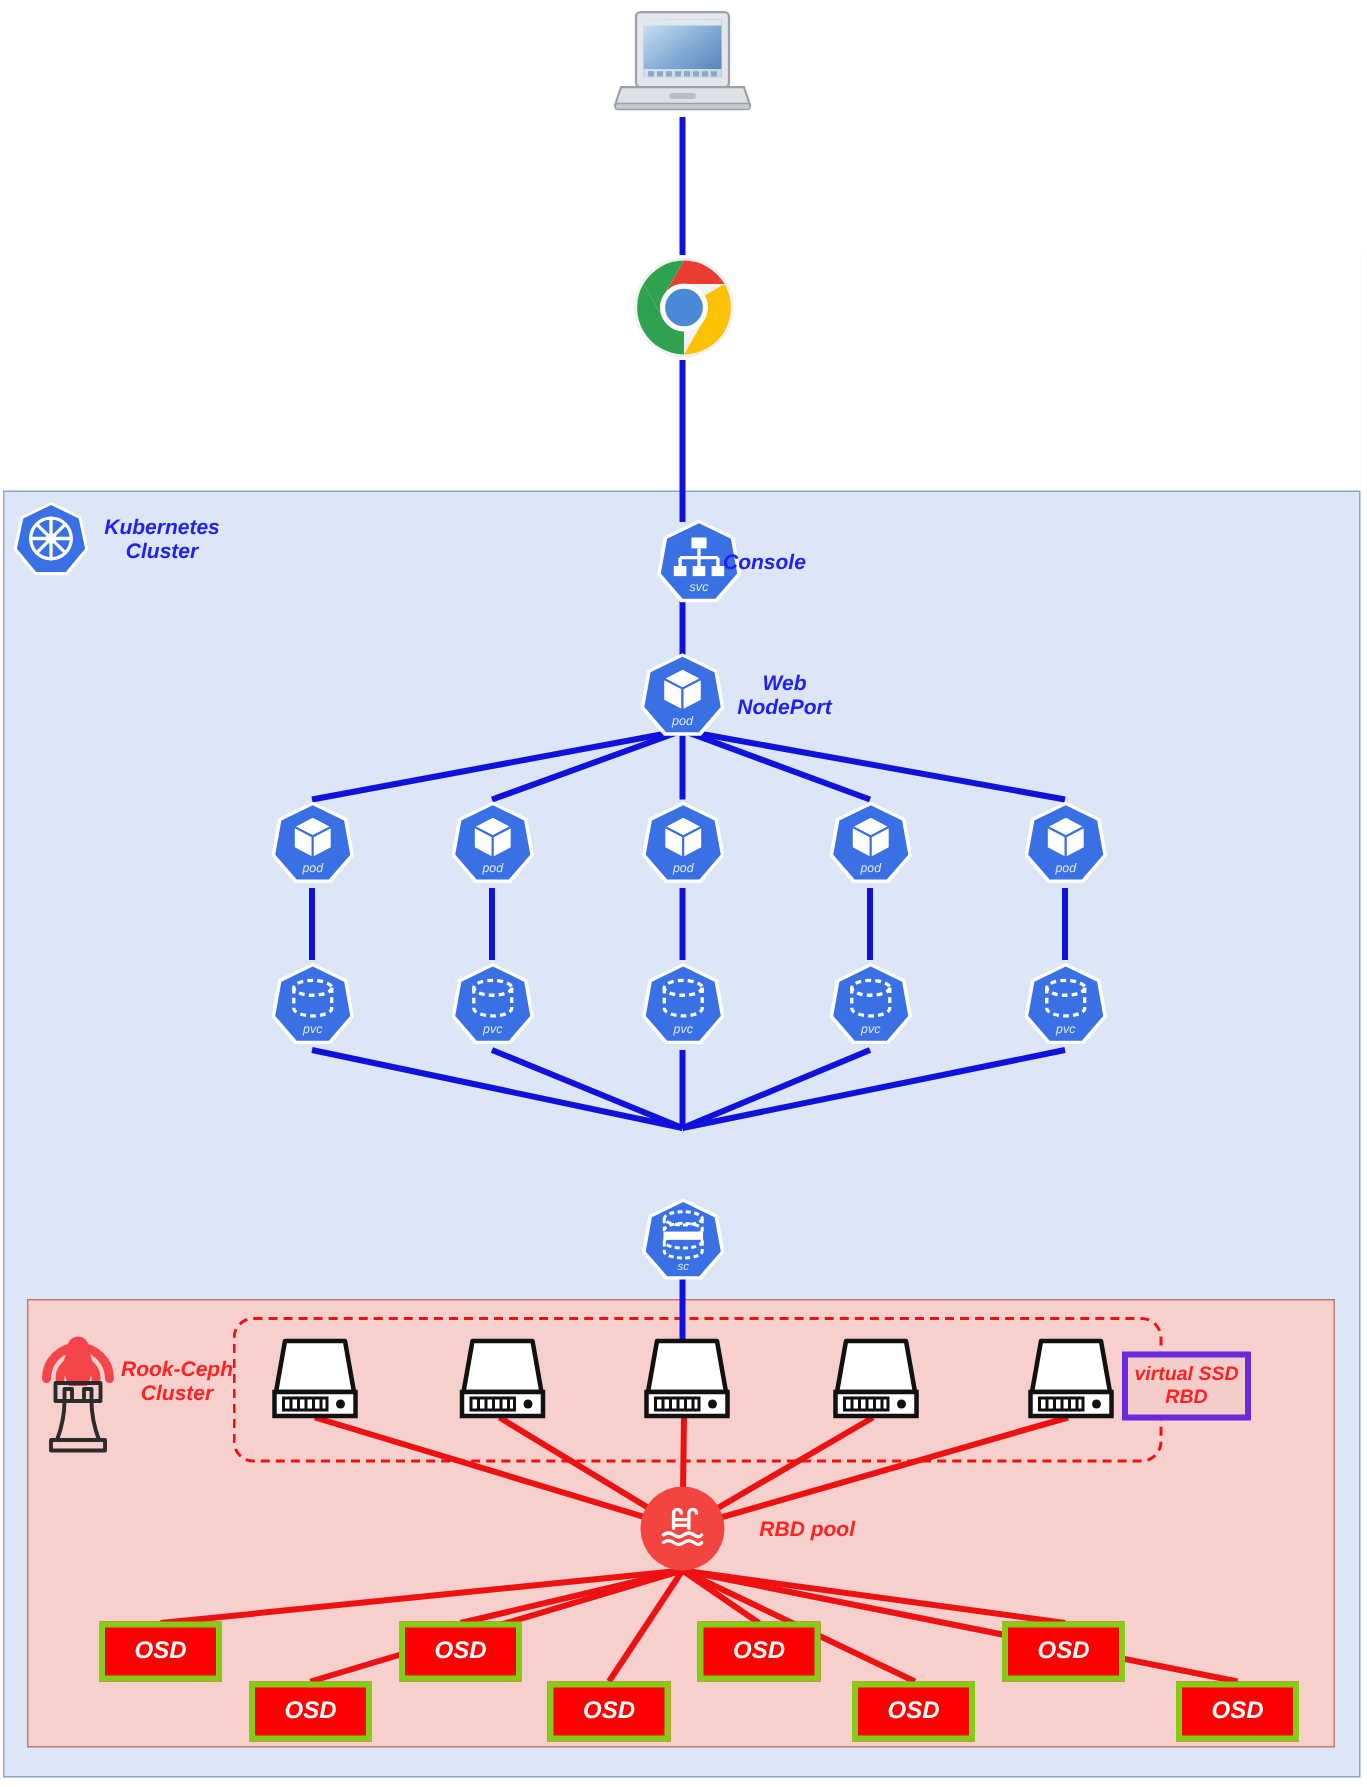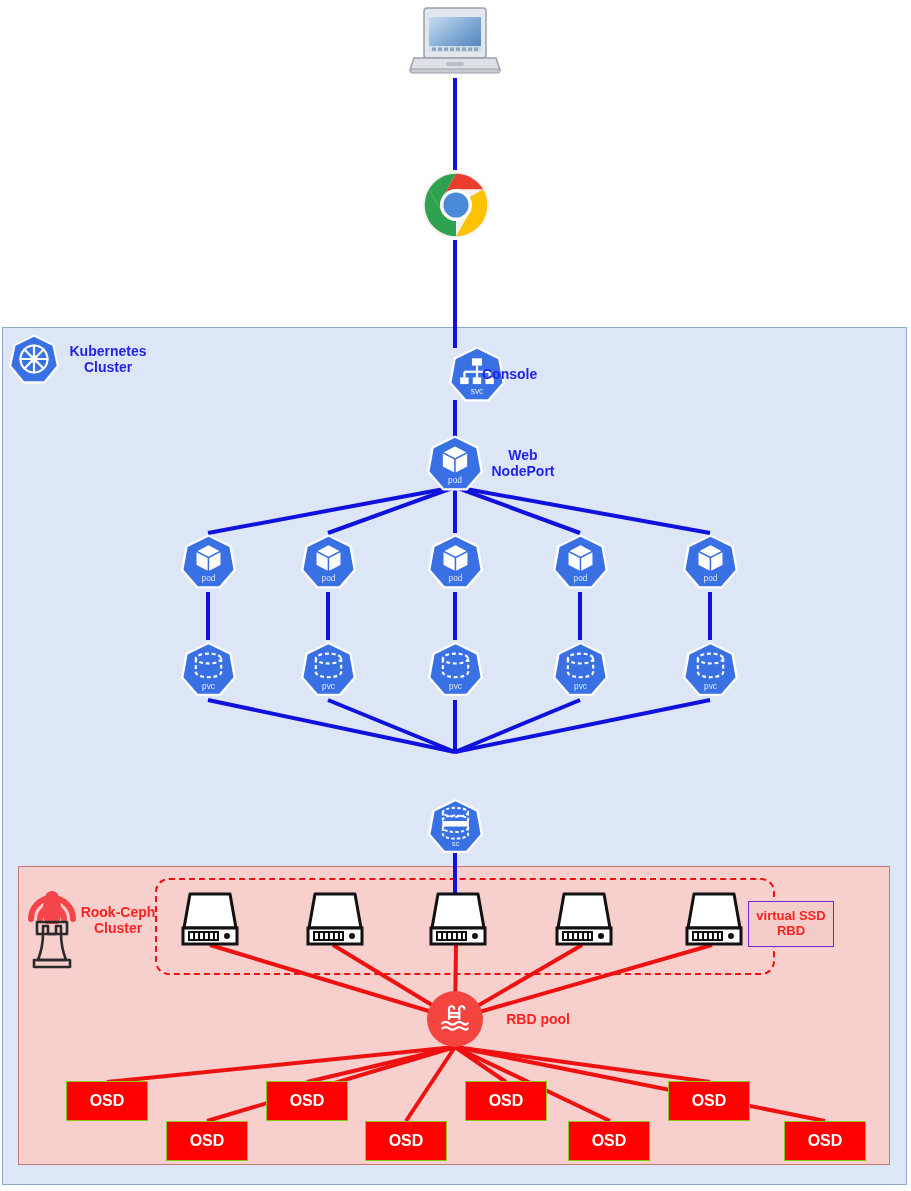--- a/index.html
+++ b/index.html
@@ -1,34 +1,34 @@
 <!DOCTYPE html>
 <html><head>
 <meta charset="utf-8">
 <style>
   html,body{margin:0;padding:0;background:#ffffff;}
   body{width:911px;height:1191px;position:relative;overflow:hidden;
        font-family:"Liberation Sans",sans-serif;}
-  #stage{position:absolute;left:0;top:0;width:911px;height:1191px;}
+  #stage{position:absolute;left:0;top:0;width:911px;height:1191px;font-style:italic;}
   #edges{position:absolute;left:0;top:0;width:911px;height:1191px;pointer-events:none;}
   .node{position:absolute;}
   .lbl{position:absolute;font-weight:bold;line-height:1.15;white-space:pre;}
   .k8slbl{color:#2222ee;font-size:14px;text-align:center;}
   .redlbl{color:#ff2222;font-size:14px;text-align:center;}
   .boxK8s{position:absolute;left:2px;top:327px;width:905px;height:858px;
           background:#dce6f7;border:1px solid #8fa8c8;box-sizing:border-box;}
   .boxCeph{position:absolute;left:18px;top:866px;width:872px;height:299px;
            background:#f7cfcc;border:1px solid #c27a72;box-sizing:border-box;}
   .dashBox{position:absolute;left:155px;top:878px;width:620px;height:97px;
            border:2px dashed #ee1111;border-radius:14px;box-sizing:border-box;}
   .ssdTag{position:absolute;left:748px;top:901px;width:86px;height:46px;
-          background:#f4ccc9;border:1px solid #6d28d9;box-sizing:border-box;
+          background:#f4ccc9;border:4px solid #6d28d9;box-sizing:border-box;
           display:flex;align-items:center;justify-content:center;}
   .osd{position:absolute;width:82px;height:40px;background:#ff0000;
-       border:1px solid #84cc16;box-sizing:border-box;display:flex;
+       border:4px solid #84cc16;box-sizing:border-box;display:flex;
        align-items:center;justify-content:center;color:#fff;
        font-weight:bold;font-size:16px;}
   .rbdpool{position:absolute;left:427px;top:991px;width:56px;height:56px;
            border-radius:50%;background:#f4443f;display:flex;
            align-items:center;justify-content:center;}
 </style>
 </head>
 <body>
 
 <div id="stage">
@@ -132,21 +132,21 @@
         <line x1="31.6" y1="31.6" x2="45" y2="45"></line>
           <line x1="55" y1="55" x2="68.4" y2="68.4"></line>
         <line x1="68.4" y1="31.6" x2="55" y2="45"></line>
           <line x1="45" y1="55" x2="31.6" y2="68.4"></line>
       </g>
     </svg>
   </div>
   <div class="lbl k8slbl" style="left:58px;top:343px;width:100px;">Kubernetes
 Cluster</div>
 
-  <div class="node" style="left:449px;top:346px;">
+  <div class="node" style="left:438px;top:346px;">
     <svg width="56" height="56" viewBox="0 0 100 100">
       <path d="M50 1 L92 21 L100 66 L72 99 H28 L0 66 L8 21 Z" fill="#ffffff"></path>
       <path d="M50 5 L88 23.5 L95.5 65 L69.5 95 H30.5 L4.5 65 L12 23.5 Z" fill="#3970e4"></path>
       <g fill="#ffffff">
         <rect x="41" y="22" width="18" height="13"></rect>
         <rect x="20" y="56" width="15" height="12"></rect>
         <rect x="42.5" y="56" width="15" height="12"></rect>
         <rect x="65" y="56" width="15" height="12"></rect>
       </g>
       <g stroke="#ffffff" stroke-width="4" fill="none">

